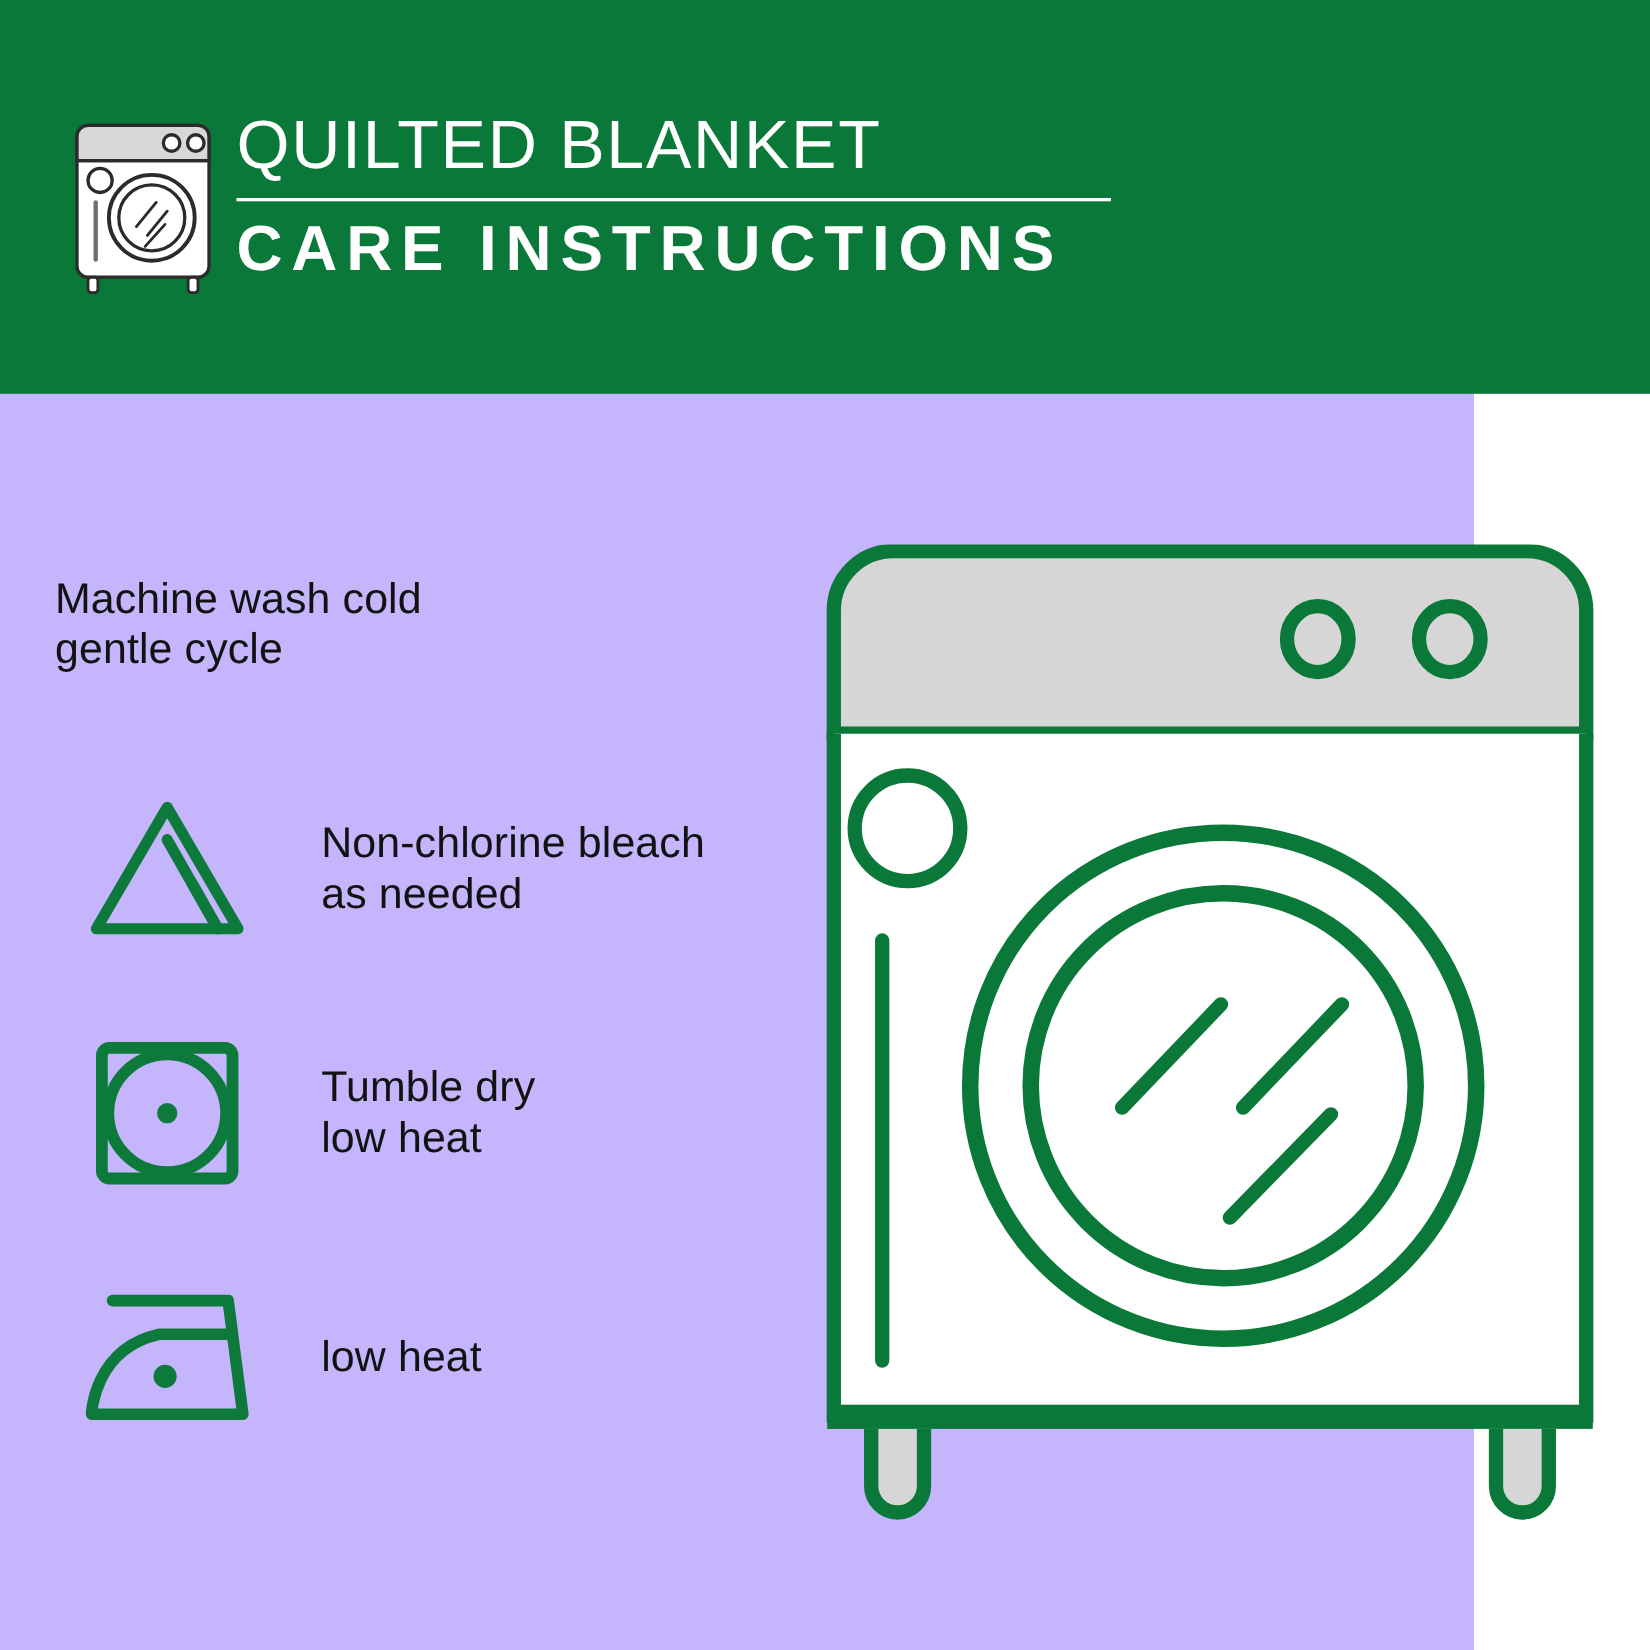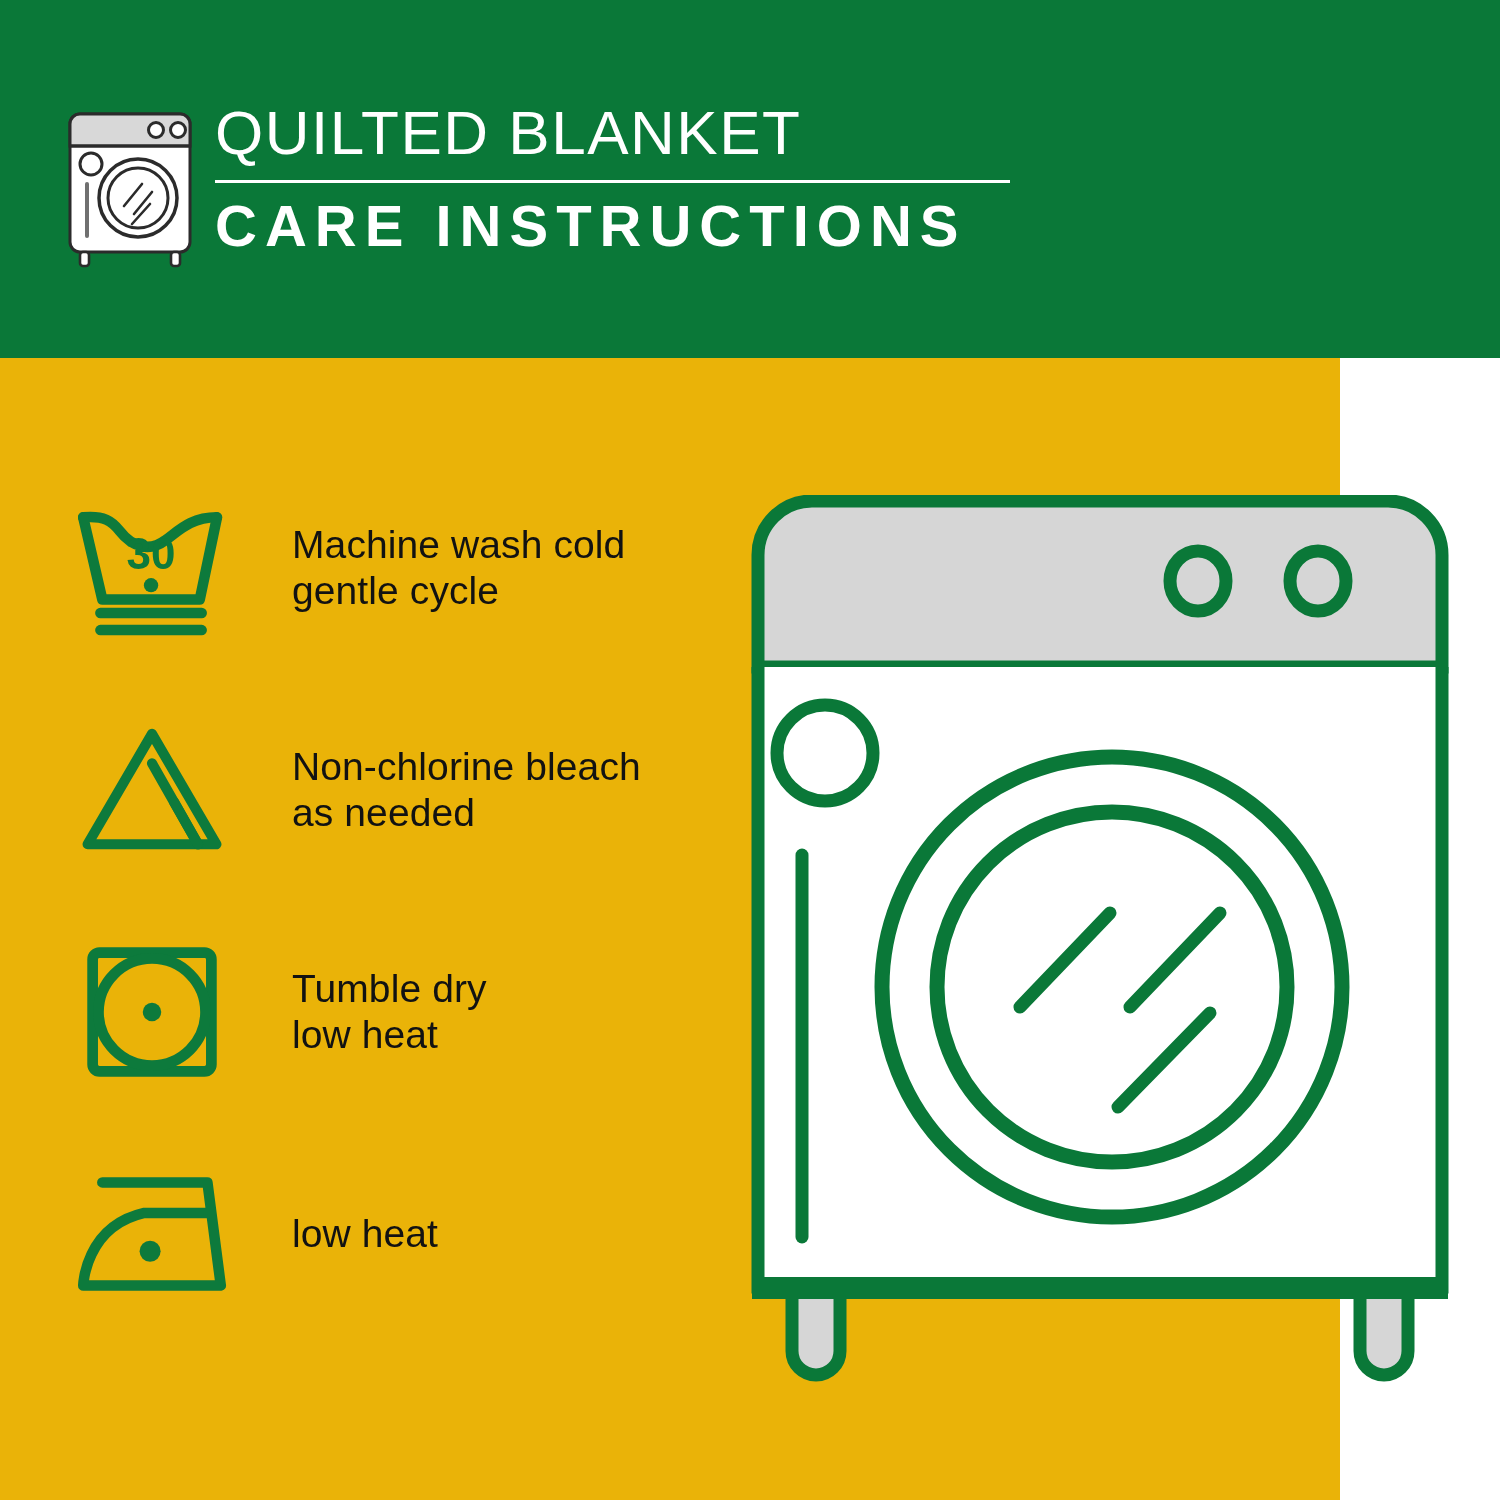--- a/index.html
+++ b/index.html
@@ -2,21 +2,21 @@
 <html><head>
 <meta charset="utf-8">
 <style>
   * { margin:0; padding:0; box-sizing:border-box; }
   html, body {
     width:1500px; height:1500px;
     background:#ffffff;
     font-family:"Liberation Sans", sans-serif;
     overflow:hidden;
   }
-  .page { position:relative; width:1340px; height:1500px; background:#eab308; }
+  .page { position:relative; width:1340px; height:1500px; background:#c4b5fd; }
 
   
   .header {
     position:absolute; left:0; top:0;
     width:1500px; height:358px;
     background:#0a7838;
   }
   .header-logo {
     position:absolute; left:62px; top:108px;
     width:136px; height:160px;
@@ -112,32 +112,20 @@
       <div class="title-main">QUILTED BLANKET</div>
       <div class="title-rule"></div>
       <div class="title-sub">CARE INSTRUCTIONS</div>
     </div>
 
   </div>
 
   <div class="care-list">
 
     <div class="care-row">
-      <div class="care-symbol">
-        <svg viewBox="0 0 180 150" width="172" height="144">
-          <g fill="none" stroke="#0d7a3c" stroke-width="11" stroke-linecap="round" stroke-linejoin="round">
-            <path d="M18 22 C 40 20 48 26 56 36 C 70 54 88 58 104 46 C 118 36 130 22 158 22"></path>
-            <path d="M18 22 L 38 108 L 140 108 L 158 22"></path>
-            <line x1="36" y1="122" x2="142" y2="122"></line>
-            <line x1="36" y1="140" x2="142" y2="140"></line>
-          </g>
-          <text x="89" y="76" fill="#0d7a3c" font-family="'Liberation Sans', sans-serif" font-size="46" font-weight="700" text-anchor="middle">30</text>
-          <circle cx="89" cy="93" r="7.5" fill="#0d7a3c"></circle>
-        </svg>
-      </div>
       <div class="care-text">
         <span class="ln">Machine wash cold</span>
         <span class="ln">gentle cycle</span>
       </div>
     </div>
 
     <div class="care-row">
       <div class="care-symbol">
         <svg viewBox="0 0 180 150" width="166" height="138">
           <g fill="none" stroke="#0d7a3c" stroke-width="11" stroke-linecap="round" stroke-linejoin="round">

